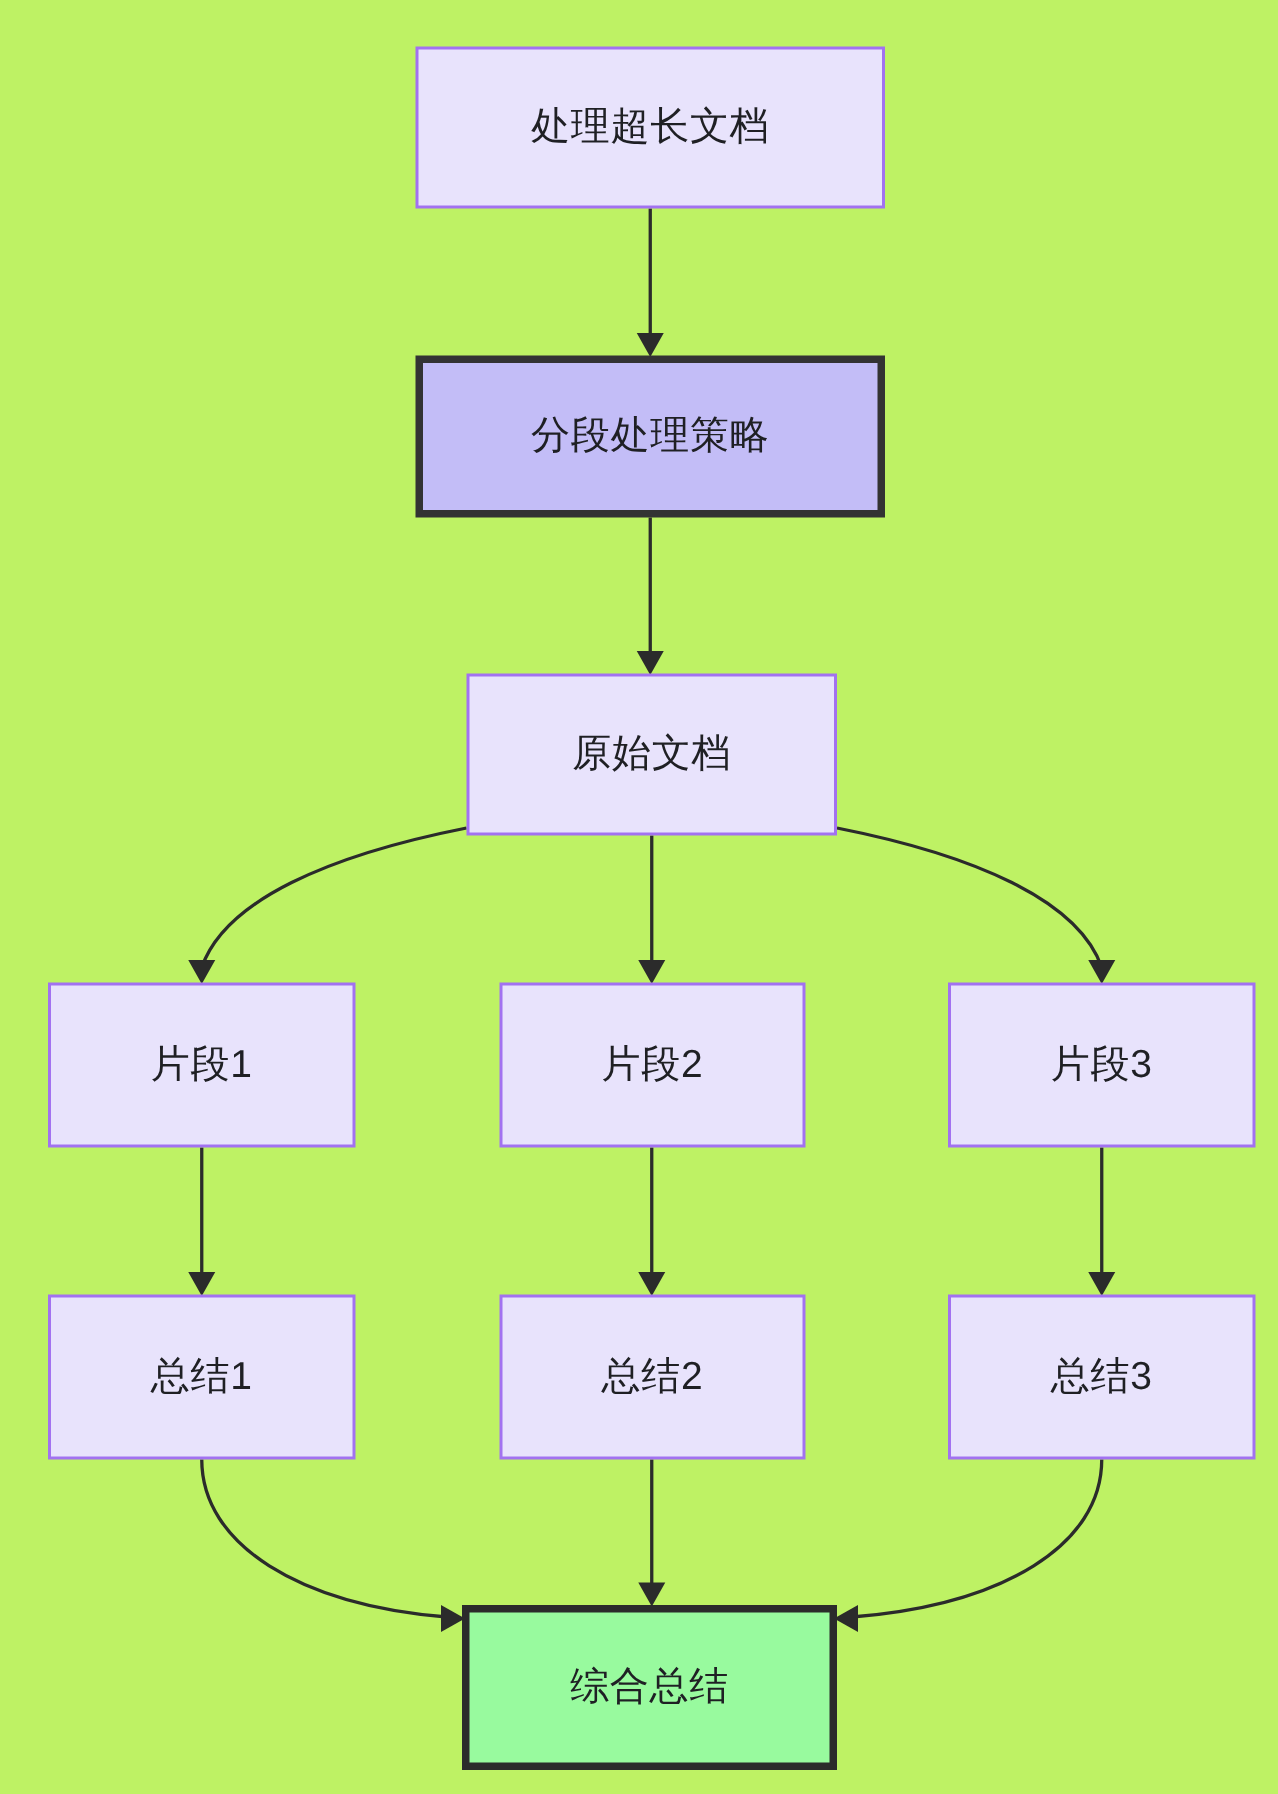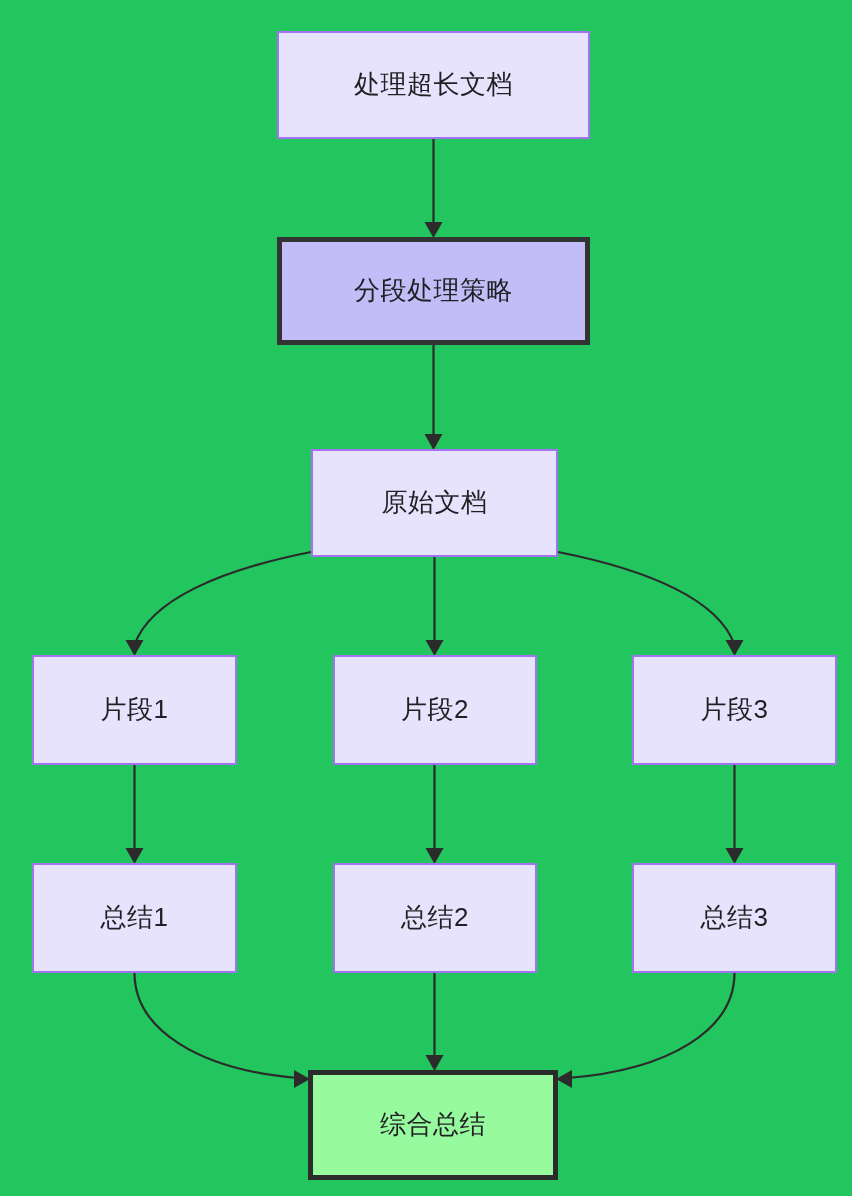--- a/index.html
+++ b/index.html
@@ -10,21 +10,21 @@
   body {
     width: 852px;
     height: 1196px;
     font-family: "Liberation Sans", "DejaVu Sans", sans-serif;
     overflow: hidden;
   }
   #flowchart-canvas {
     position: relative;
     width: 852px;
     height: 1196px;
-    background: #22c55e;
+    background: #bef264;
   }
   svg.diagram {
     position: absolute;
     top: 0;
     left: 0;
     width: 852px;
     height: 1196px;
     display: block;
   }
   .node-rect {

